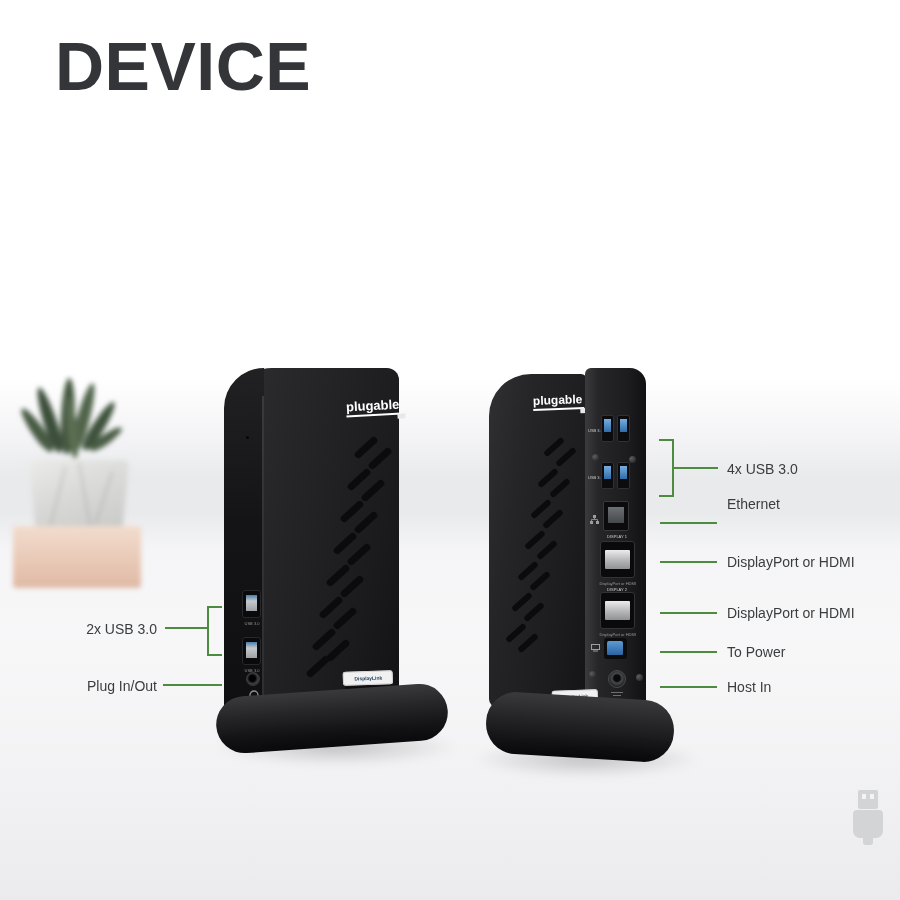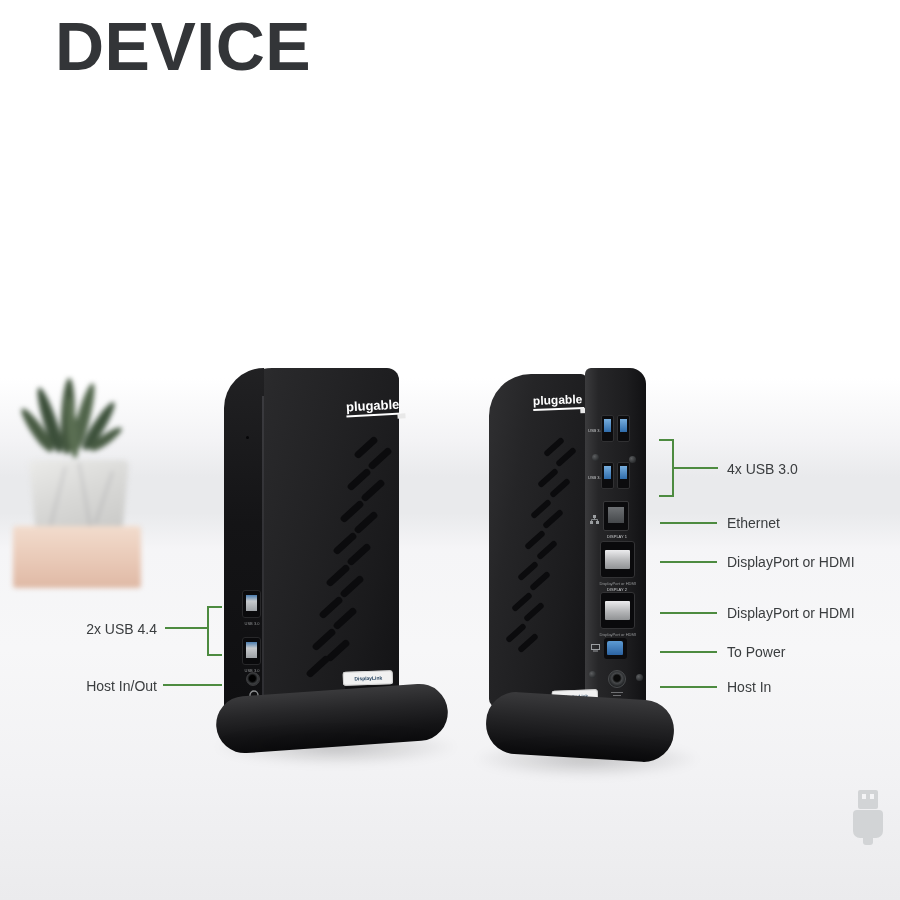--- a/index.html
+++ b/index.html
@@ -7,21 +7,21 @@
   body { font-family:"Liberation Sans", sans-serif; }
   .scene {
     position:relative; width:900px; height:900px; overflow:hidden;
     background:linear-gradient(180deg,
       #ffffff 0%, #ffffff 42%, #f3f3f5 49%, #e9eaec 53%, #e9eaec 57%,
       #f5f5f7 61%, #f7f7f8 72%, #f2f2f4 86%, #ebebed 100%);
   }
   .abs { position:absolute; }
 
   
-  .title { position:absolute; left:55px; top:4px; color:#333538; font-weight:700;
+  .title { position:absolute; left:55px; top:24px; color:#333538; font-weight:700;
            font-size:68px; line-height:84px; letter-spacing:0.5px; }
 
   
   :root { --green:#4d8b40; --label:#3a3d3f; }
   .cline { position:absolute; height:2px; background:var(--green); }
   .bracket-r { position:absolute; left:659px; top:439px; width:15px; height:58px;
                border:2px solid var(--green); border-left:none; }
   .bracket-l { position:absolute; left:207px; top:606px; width:15px; height:50px;
                border:2px solid var(--green); border-right:none; }
   .clabel { position:absolute; color:var(--label); font-size:14px; line-height:22px; white-space:nowrap; }
@@ -268,42 +268,42 @@
 
   <div class="shadow" style="left:212px;top:728px;width:248px;height:38px"></div>
   <div class="shadow" style="left:472px;top:740px;width:230px;height:38px"></div>
 
   <div>
     <div class="bracket-r"></div>
     <div class="cline" style="left:674px;top:467px;width:44px"></div>
     <div class="clabel right" style="top:458px">4x USB 3.0</div>
 
     <div class="cline" style="left:660px;top:522px;width:57px"></div>
-    <div class="clabel right" style="top:512px">Ethernet</div>
+    <div class="clabel right" style="top:493px">Ethernet</div>
 
     <div class="cline" style="left:660px;top:561px;width:57px"></div>
     <div class="clabel right" style="top:551px">DisplayPort or HDMI</div>
 
     <div class="cline" style="left:660px;top:612px;width:57px"></div>
     <div class="clabel right" style="top:602px">DisplayPort or HDMI</div>
 
     <div class="cline" style="left:660px;top:651px;width:57px"></div>
     <div class="clabel right" style="top:641px">To Power</div>
 
     <div class="cline" style="left:660px;top:686px;width:57px"></div>
     <div class="clabel right" style="top:676px">Host In</div>
   </div>
 
   <div>
     <div class="bracket-l"></div>
     <div class="cline" style="left:165px;top:627px;width:42px"></div>
-    <div class="clabel left" style="top:618px">2x USB 4.4</div>
+    <div class="clabel left" style="top:618px">2x USB 3.0</div>
 
     <div class="cline" style="left:163px;top:684px;width:59px"></div>
-    <div class="clabel left" style="top:675px">Host In/Out</div>
+    <div class="clabel left" style="top:675px">Plug In/Out</div>
   </div>
 
   <div class="wm">
     <i style="left:7px;top:0;width:20px;height:19px;border-radius:2px"></i>
     <i style="left:11px;top:4px;width:4px;height:5px;background:#f4f4f6"></i>
     <i style="left:19px;top:4px;width:4px;height:5px;background:#f4f4f6"></i>
     <i style="left:2px;top:20px;width:30px;height:28px;border-radius:4px 4px 7px 7px"></i>
     <i style="left:12px;top:48px;width:10px;height:7px;border-radius:0 0 3px 3px"></i>
   </div>
 

